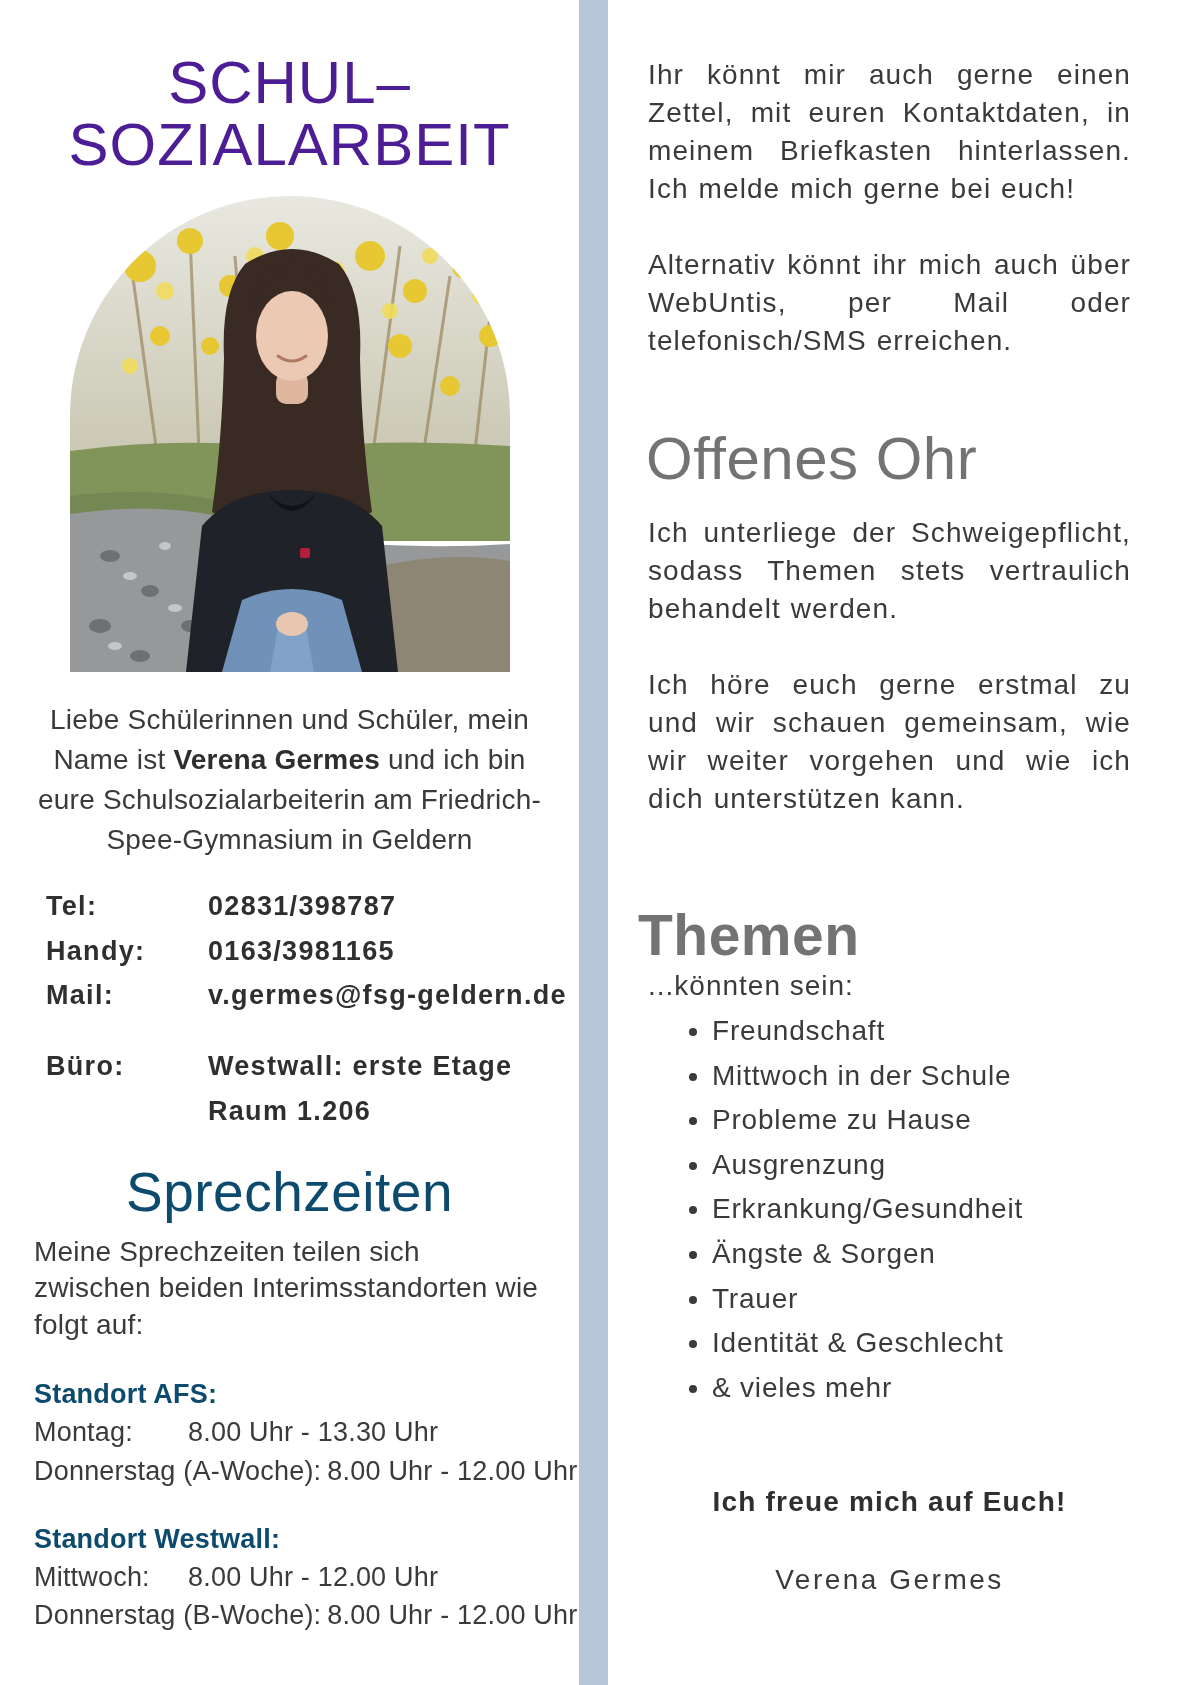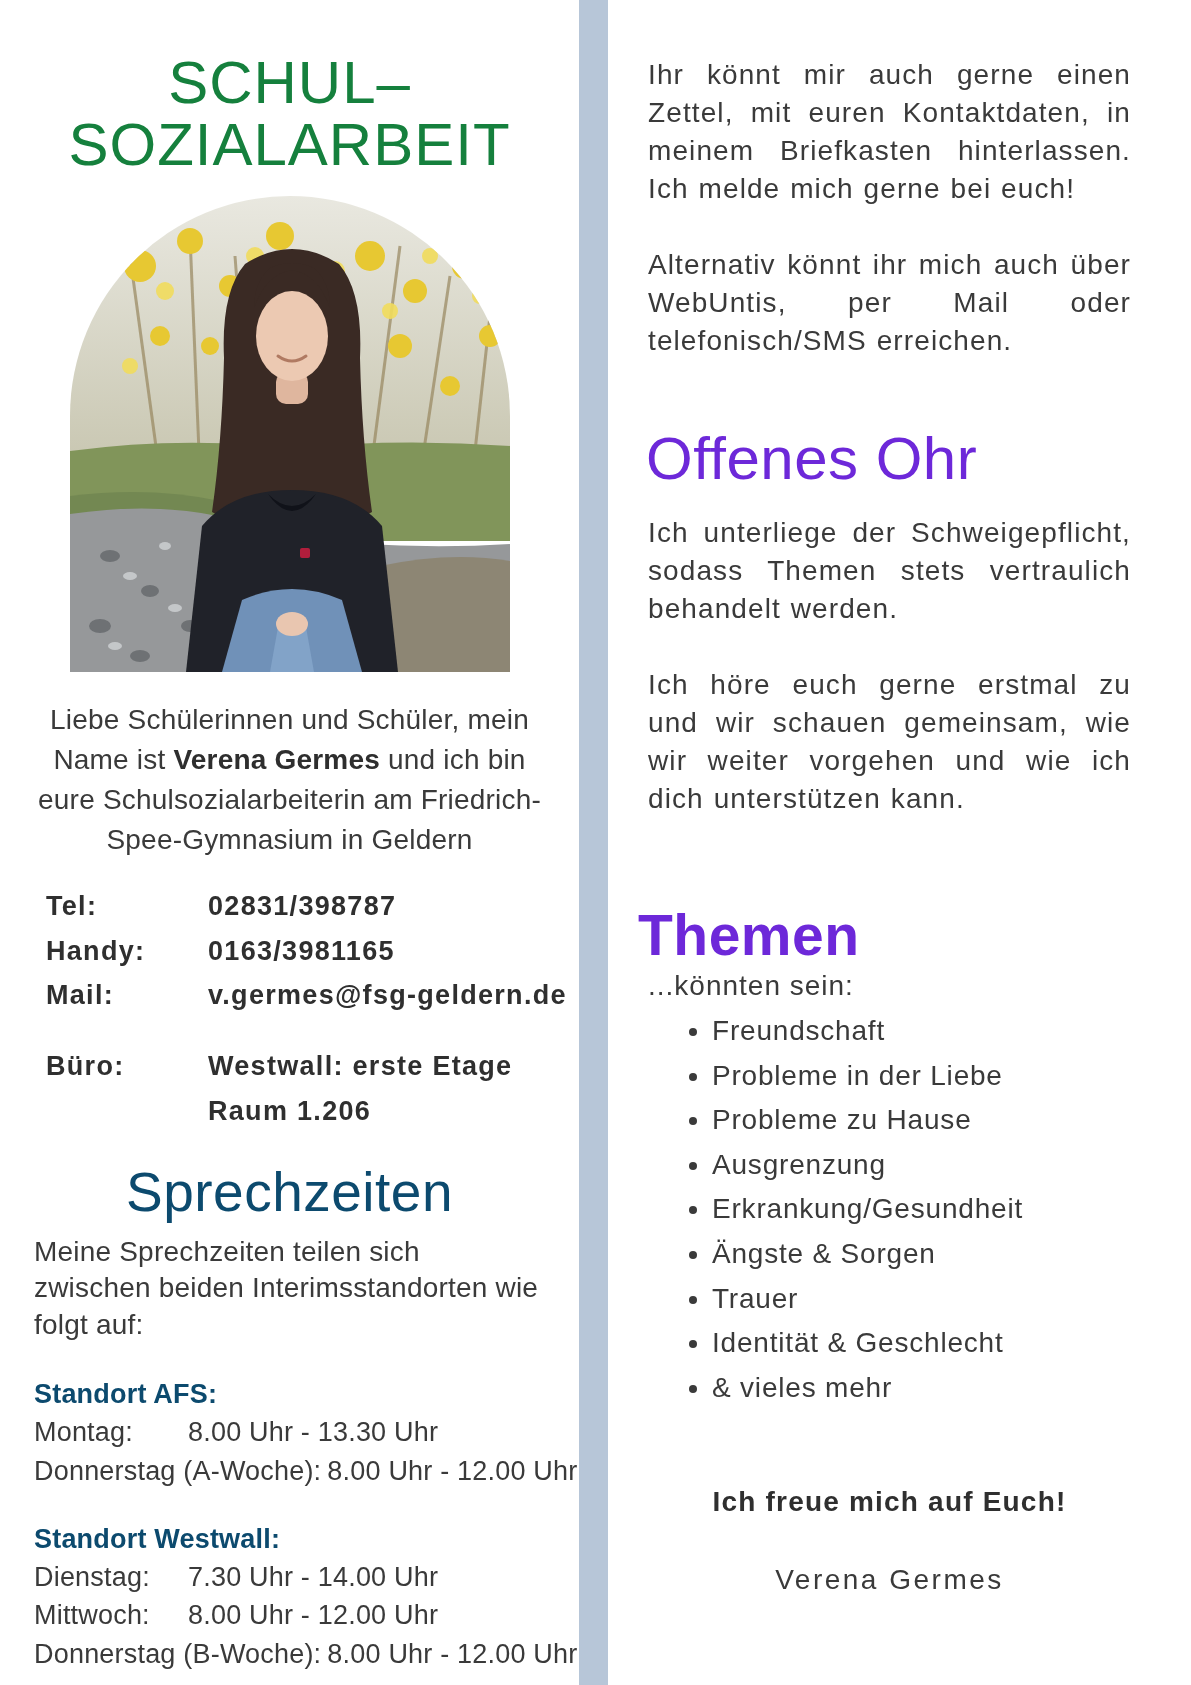--- a/index.html
+++ b/index.html
@@ -9,21 +9,21 @@
     -webkit-font-smoothing:antialiased;
   }
   .page{position:relative;width:1191px;height:1685px;background:#ffffff;}
   .divider{position:absolute;left:579px;top:0;width:29px;height:1685px;background:#b7c6d8;}
 
   
   .left-col{position:absolute;left:0;top:0;width:579px;height:1685px;}
   .title{
     margin:52px 8px 0;text-align:center;
     font-size:60px;line-height:1.03;font-weight:400;
-    color:#15803d;letter-spacing:1px;
+    color:#4c1d95;letter-spacing:1px;
   }
   .photo-wrap{
     width:440px;height:476px;margin:20px auto 0;
     border-radius:220px 220px 0 0;overflow:hidden;
   }
   .photo-wrap svg{display:block;width:100%;height:100%;}
   .intro{
     width:522px;margin:28px auto 0;text-align:center;
     font-size:28px;line-height:1.43;letter-spacing:0.2px;
   }
@@ -54,21 +54,21 @@
   .right-col{
     position:absolute;left:608px;top:0;width:583px;height:1685px;
     box-sizing:border-box;padding:56px 60px 0 40px;
   }
   .r-para{
     margin:0;font-size:28px;line-height:1.36;letter-spacing:1.1px;
     word-spacing:1px;text-align:justify;
   }
   .r-para + .r-para{margin-top:38px;}
   .r-heading{
-    font-weight:400;color:#6d28d9;letter-spacing:0.5px;line-height:1.05;
+    font-weight:400;color:#737373;letter-spacing:0.5px;line-height:1.05;
   }
   .h-offenes{font-size:60px;margin:66px 0 24px -2px;}
   .h-themen{font-size:57px;margin:88px 0 4px -10px;font-weight:bold;}
   .themen-lead{font-size:28px;letter-spacing:1px;margin:0 0 6px;}
   ul.topics{
     margin:12px;padding:0 0 0 52px;list-style:disc;
     font-size:28px;letter-spacing:0.8px;line-height:1.2;
   }
   ul.topics li{margin-top:11px;}
   .closing{
@@ -215,24 +215,20 @@
       </div>
       <div class="sched-row">
         <span class="sched-day">Donnerstag (A-Woche):</span>
         <span class="sched-time">8.00 Uhr - 12.00 Uhr</span>
       </div>
     </div>
 
     <div class="standort">
       <div class="standort-title">Standort Westwall:</div>
       <div class="sched-row">
-        <span class="sched-day">Dienstag:</span>
-        <span class="sched-time">7.30 Uhr - 14.00 Uhr</span>
-      </div>
-      <div class="sched-row">
         <span class="sched-day">Mittwoch:</span>
         <span class="sched-time">8.00 Uhr - 12.00 Uhr</span>
       </div>
       <div class="sched-row">
         <span class="sched-day">Donnerstag (B-Woche):</span>
         <span class="sched-time">8.00 Uhr - 12.00 Uhr</span>
       </div>
     </div>
 
   </div>
@@ -243,21 +239,21 @@
     <p class="r-para">Alternativ könnt ihr mich auch über WebUntis, per Mail oder telefonisch/SMS erreichen.</p>
 
     <h2 class="r-heading h-offenes">Offenes Ohr</h2>
     <p class="r-para">Ich unterliege der Schweigepflicht, sodass Themen stets vertraulich behandelt werden.</p>
     <p class="r-para">Ich höre euch gerne erstmal zu und wir schauen gemeinsam, wie wir weiter vorgehen und wie ich dich unterstützen kann.</p>
 
     <h2 class="r-heading h-themen">Themen</h2>
     <p class="themen-lead">...könnten sein:</p>
     <ul class="topics">
       <li>Freundschaft</li>
-      <li>Probleme in der Liebe</li>
+      <li>Mittwoch in der Schule</li>
       <li>Probleme zu Hause</li>
       <li>Ausgrenzung</li>
       <li>Erkrankung/Gesundheit</li>
       <li>Ängste &amp; Sorgen</li>
       <li>Trauer</li>
       <li>Identität &amp; Geschlecht</li>
       <li>&amp; vieles mehr</li>
     </ul>
 
     <p class="closing">Ich freue mich auf Euch!</p>

